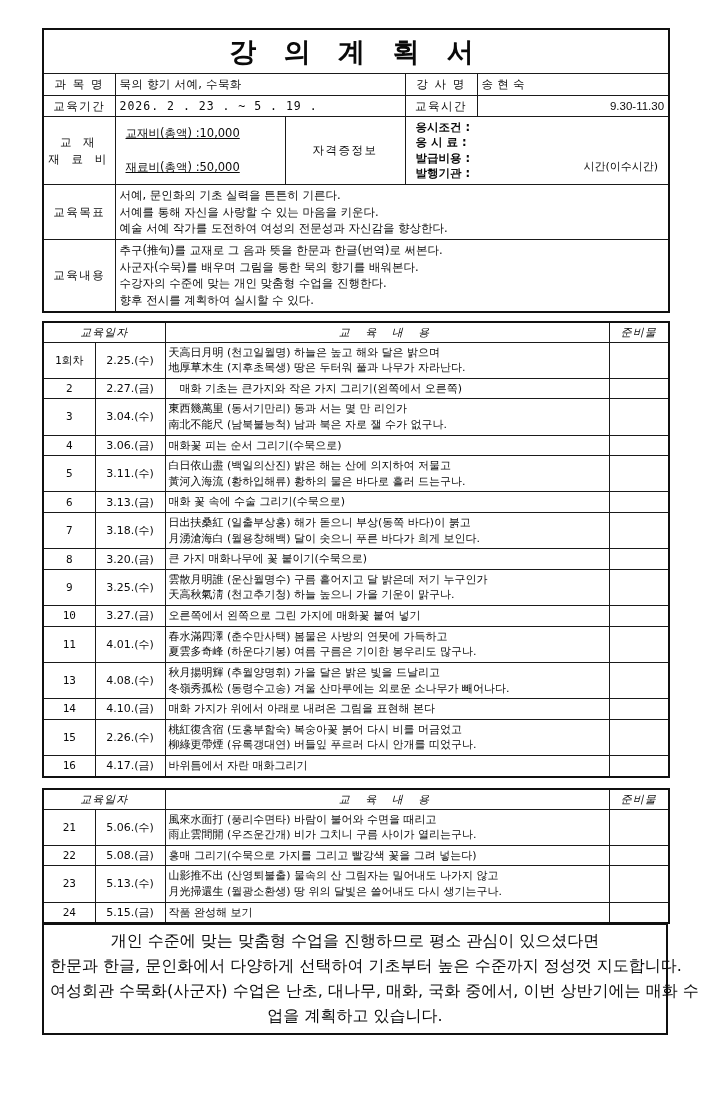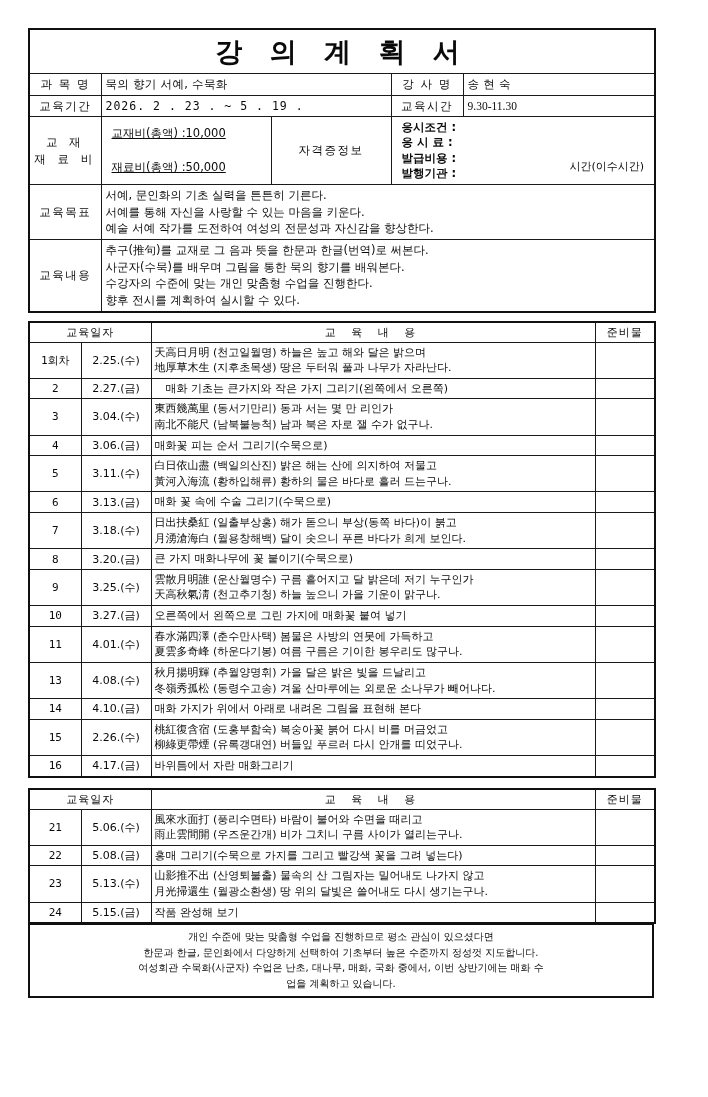--- a/index.html
+++ b/index.html
@@ -13,21 +13,21 @@
     height: 1097px;
     font-family: "DejaVu Sans", "Liberation Sans", sans-serif;
     color: #0a0a0a;
     -webkit-font-smoothing: antialiased;
   }
   .page {
     position: relative;
     width: 640px;
     height: 1097px;
     box-sizing: border-box;
-    padding: 28px 38px 0 28px;
+    padding: 28px 38px 0 42px;
   }
 
   table.doc {
     border-collapse: collapse;
     width: 626px;
     table-layout: fixed;
   }
   table.doc td, table.doc th {
     border: 1px solid #1a1a1a;
     padding: 2px 4px;
@@ -65,23 +65,24 @@
     padding-left: 8px;
     letter-spacing: 0.3px;
   }
   .val-mono {
     font-family: "DejaVu Sans Mono", "Liberation Mono", monospace;
     font-size: 11.5px;
     padding-left: 10px;
     letter-spacing: 1px;
   }
   .val-num {
-    font-family: Liberation Serif, serif;
+    font-family: Liberation Sans, sans-serif;
     font-size: 11px;
     padding-left: 8px;
+    text-align: right;
   }
 
   .fee-line { padding: 3px 0 3px 6px; font-size: 11.5px; text-decoration: underline; }
   .fee-line.first { padding-top: 6px; }
   .fee-line.second { padding-top: 14px; padding-bottom: 6px; }
 
   .cert-row { font-size: 11.5px; line-height: 1.32; font-weight: bold; padding-left: 6px; }
   .cert-hours {
     float: right;
     font-weight: normal;
@@ -106,20 +107,21 @@
     font-size: 11px;
     padding: 2px 3px;
     vertical-align: middle;
   }
   .sched-head {
     text-align: center;
     font-weight: bold;
     font-size: 12px;
     letter-spacing: 1px;
     padding: 4px 0;
+    font-style: italic;
   }
   .sched-head.wide { letter-spacing: 6px; }
   .c-no {
     text-align: center;
     font-family: "DejaVu Sans Mono", "Liberation Mono", monospace;
     font-size: 11.5px;
   }
   .c-date {
     text-align: center;
     font-size: 11px;
@@ -138,21 +140,21 @@
   table.note {
     border-collapse: collapse;
     width: 626px;
     table-layout: fixed;
     margin-top: -1px;
   }
   table.note td {
     border: 1px solid #1a1a1a;
     padding: 4px 6px 5px 6px;
     text-align: center;
-    font-size: 10px;
+    font-size: 16px;
     line-height: 1.55;
   }
   table.note td div { white-space: nowrap; }
   .spacer-gap { height: 10px; }
 </style>
 </head>
 <body>
 
 <div class="page">
 

